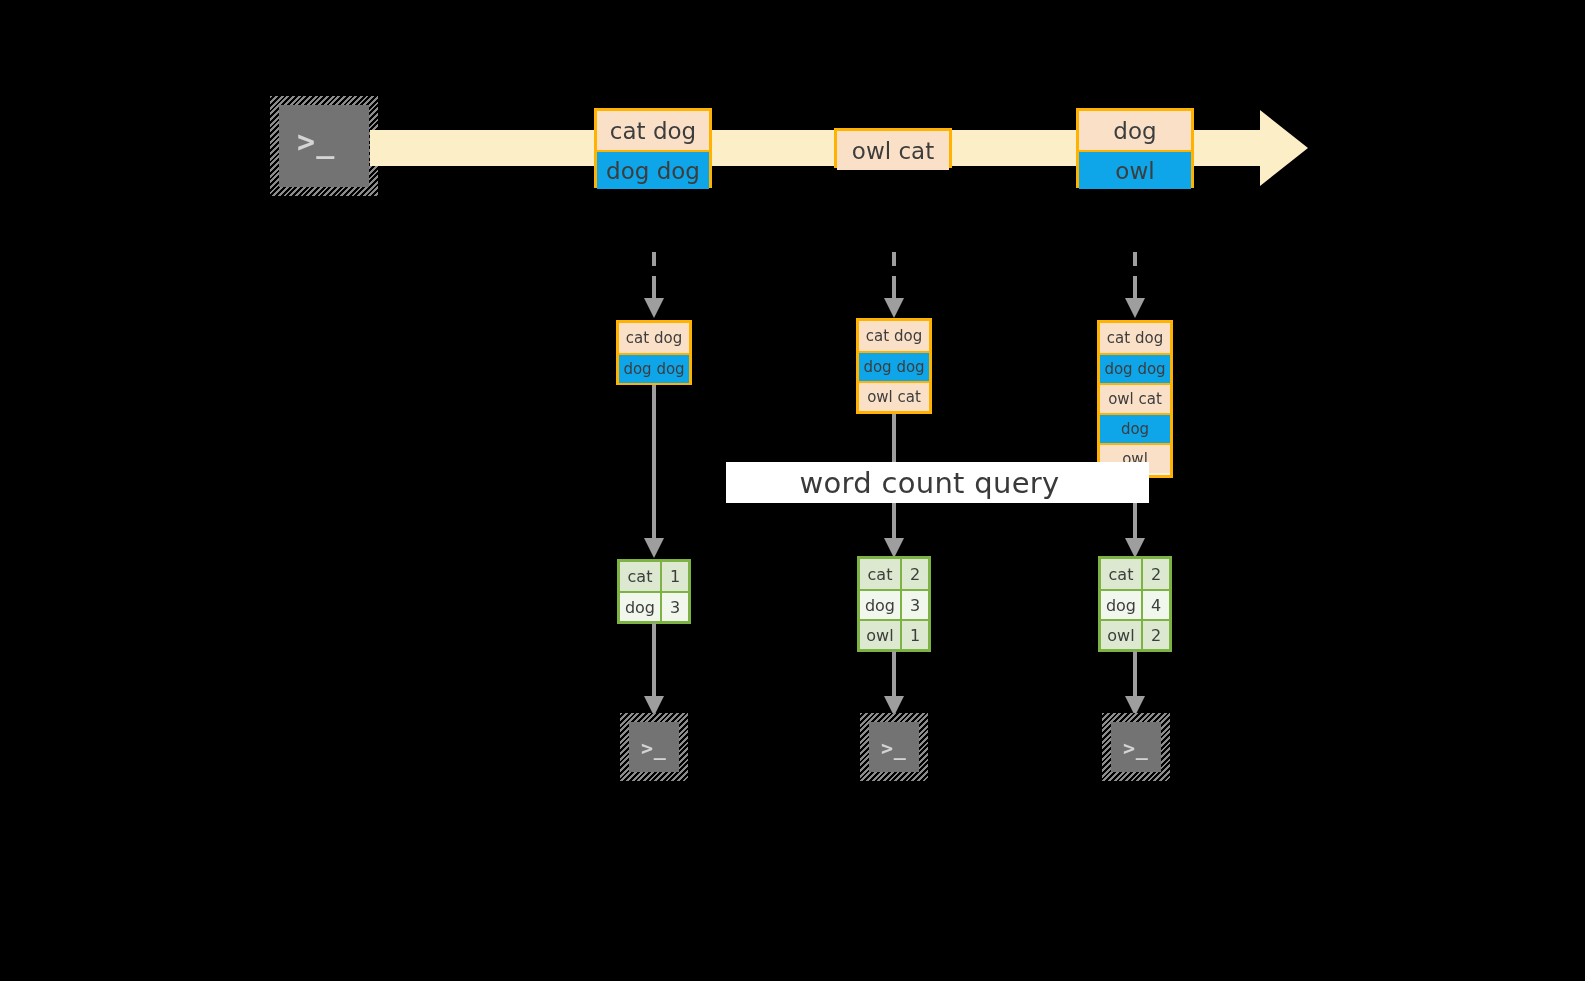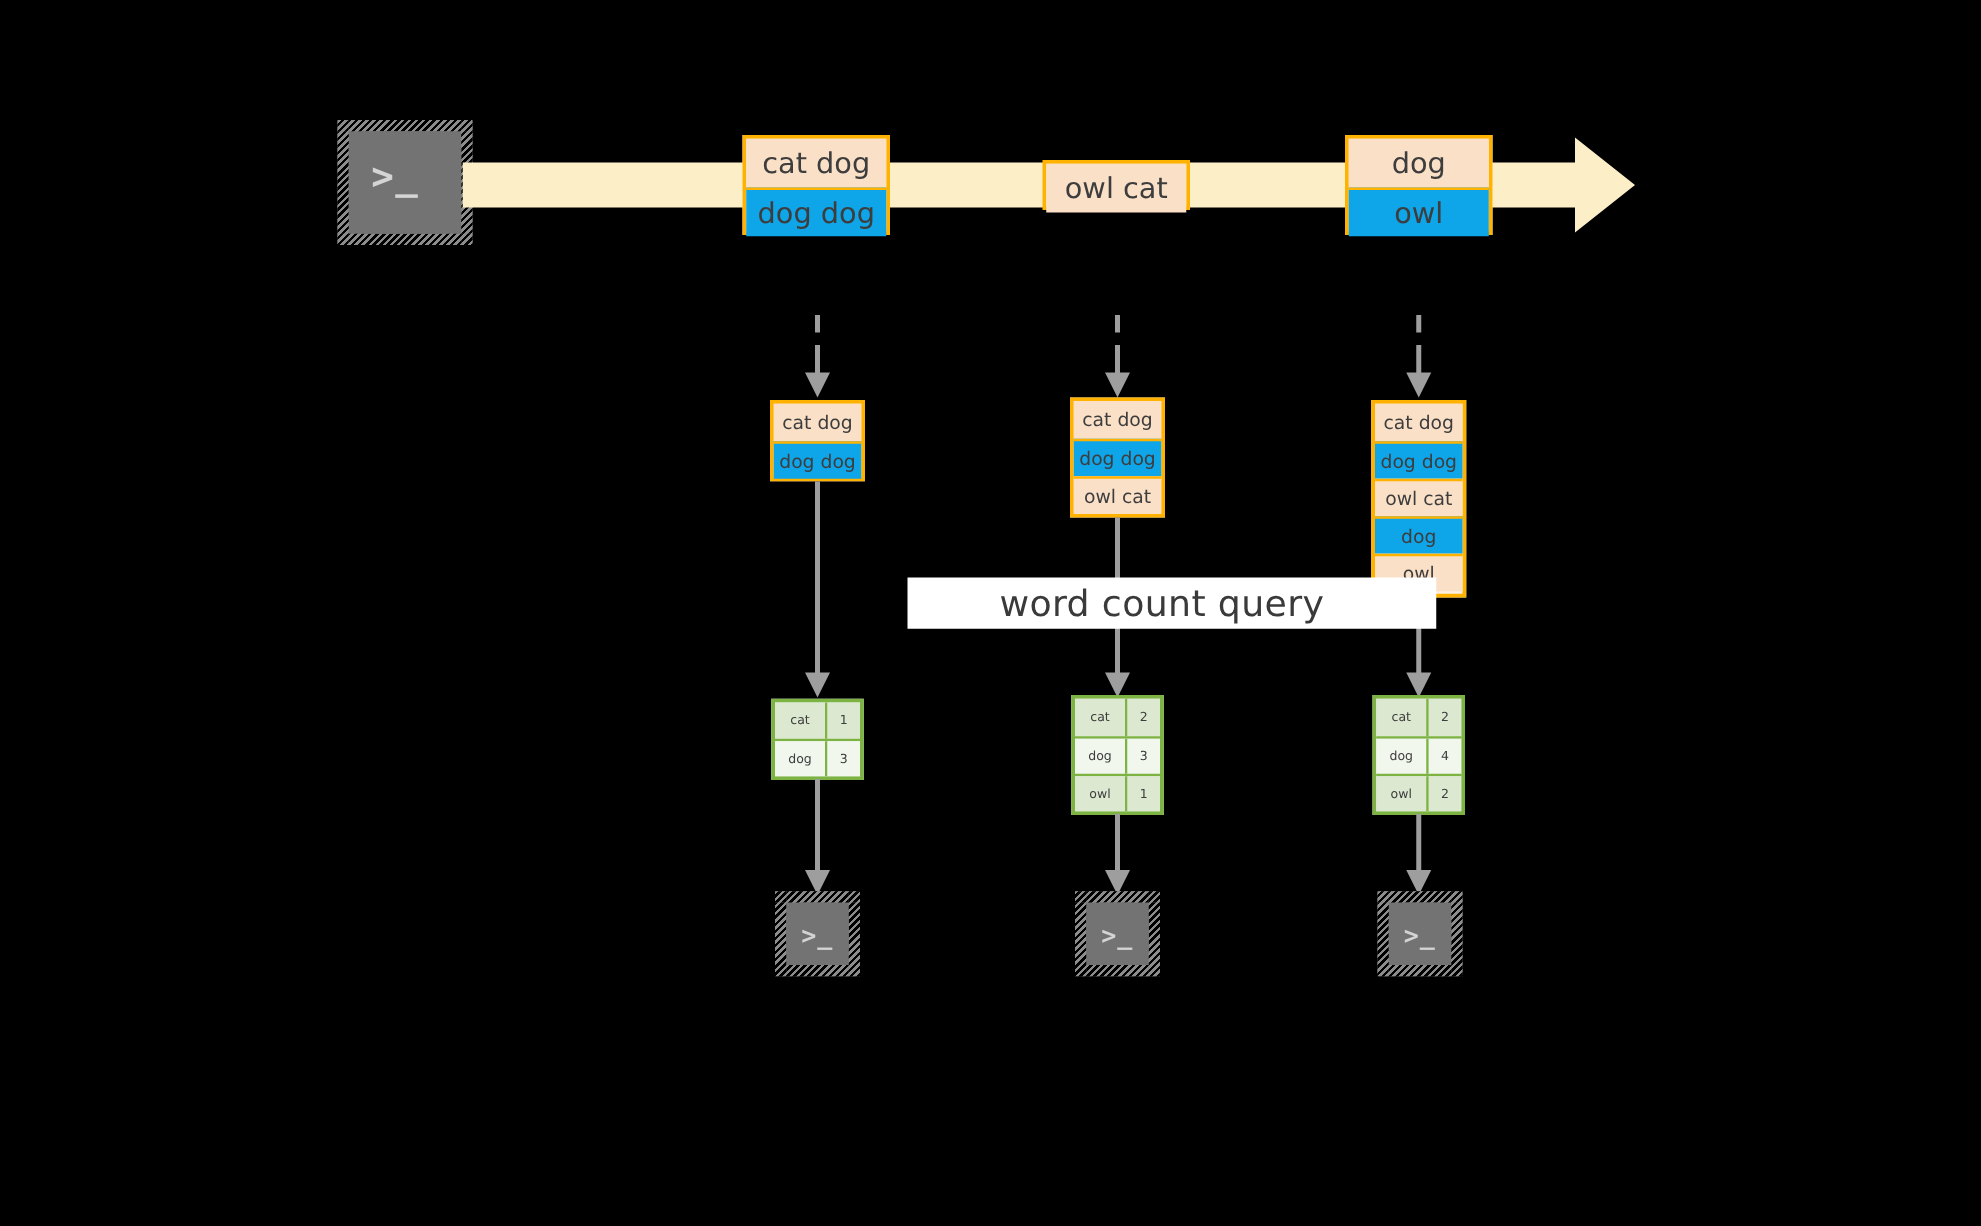--- a/index.html
+++ b/index.html
@@ -94,21 +94,21 @@
     height: 30px;
     box-sizing: border-box;
   }
   .gbox .grow + .grow { border-top: 2px solid #7CB342; }
   .gbox .grow.shadeA .gcell { background: #DCE8D0; }
   .gbox .grow.shadeB .gcell { background: #F2F7EE; }
   .gbox .gcell {
     display: flex;
     align-items: center;
     justify-content: center;
-    font-size: 10px;
+    font-size: 16px;
     color: #3d3d3d;
     box-sizing: border-box;
   }
   .gbox .gcell.word { width: 48px; border-right: 2px solid #7CB342; }
   .gbox .gcell.count { width: 30px; }
 
   
   .conn { position: absolute; pointer-events: none; }
 
   

